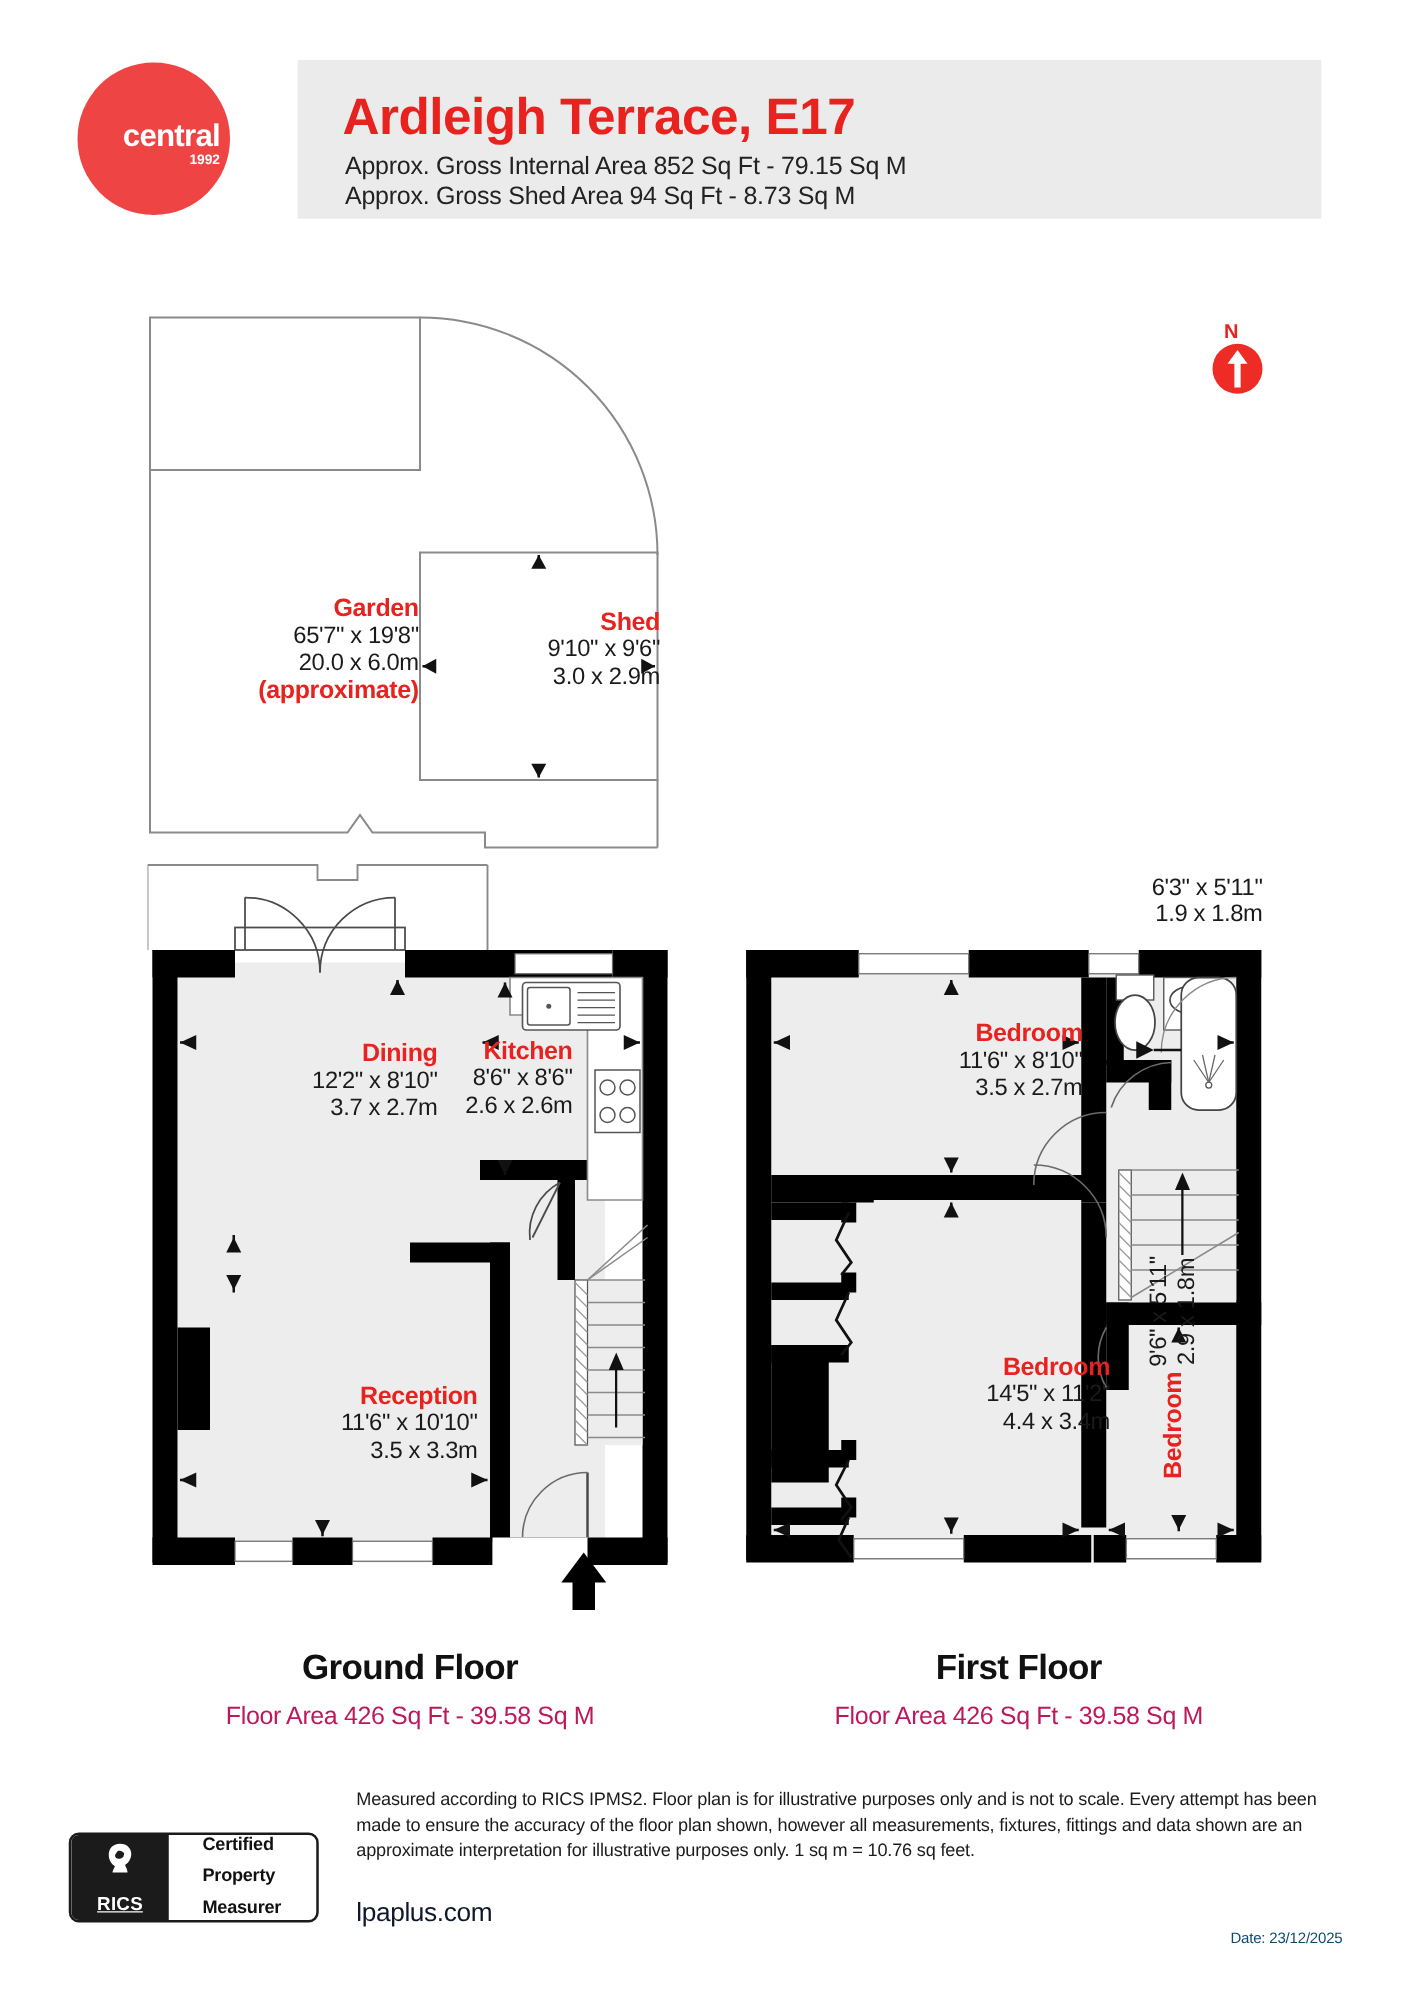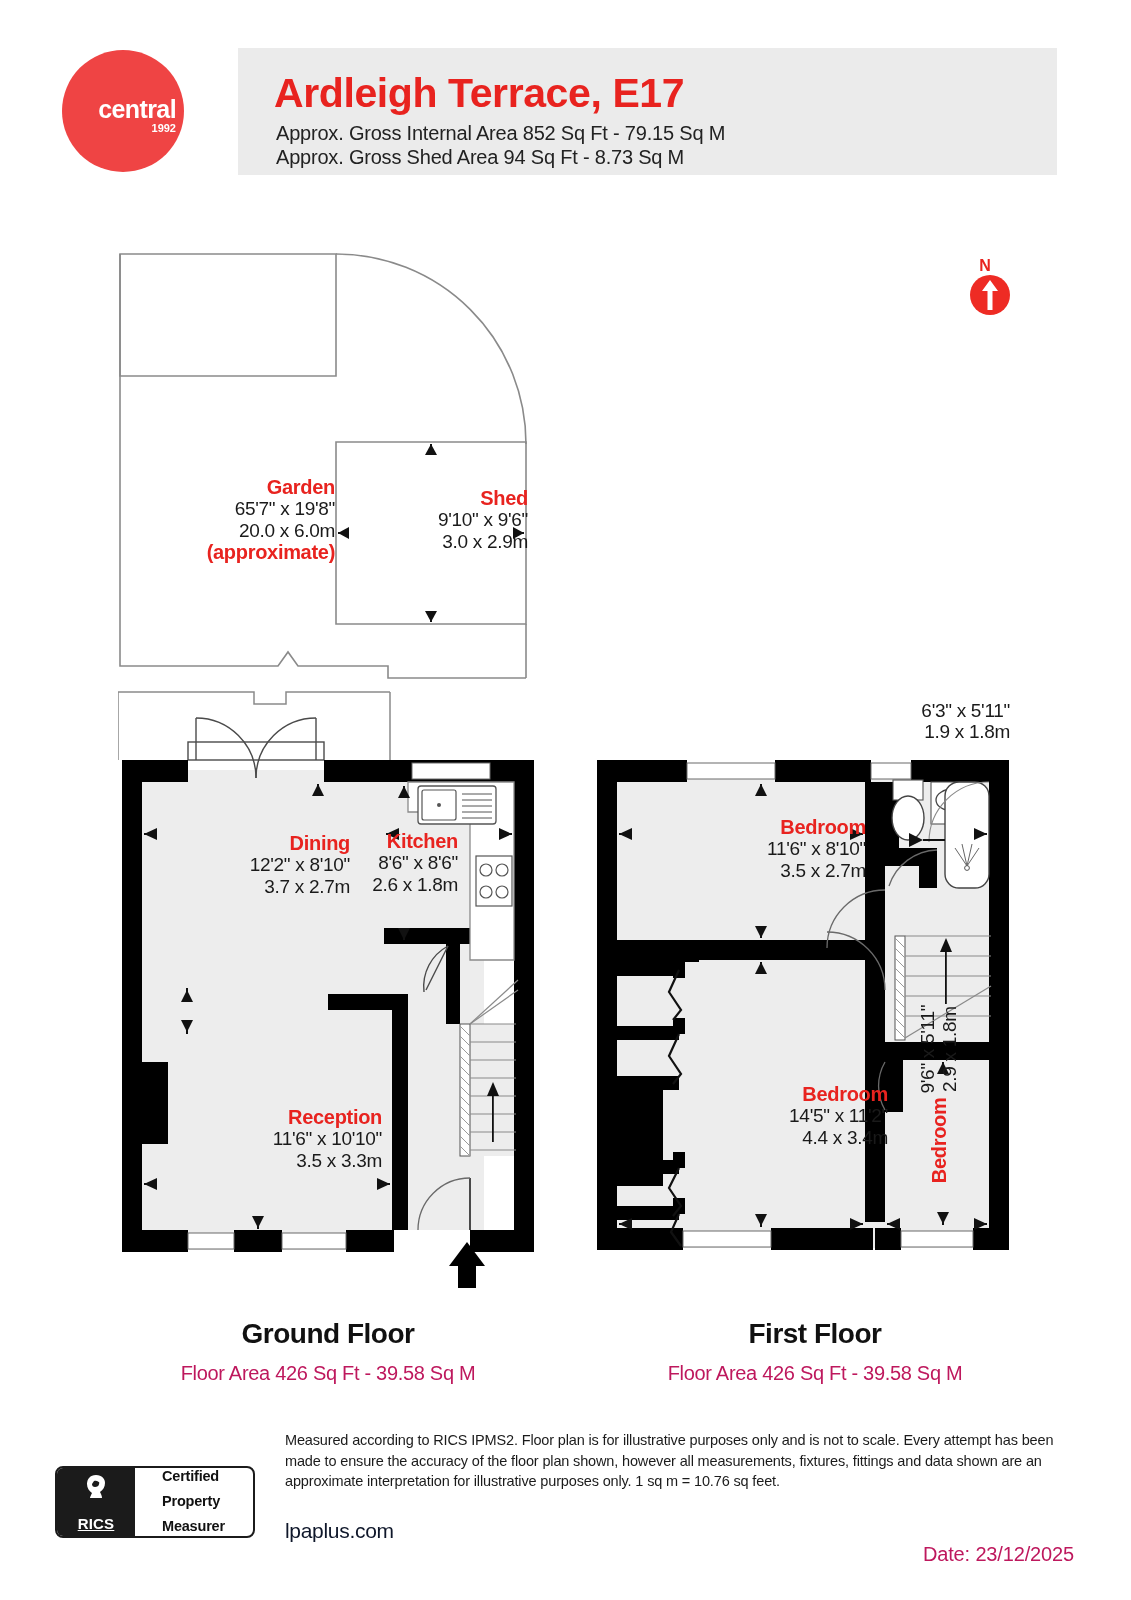--- a/index.html
+++ b/index.html
@@ -135,21 +135,21 @@
   .disclaimer {
     position:absolute; left:285px; top:1430px; width: 775px;
     font-size: 14.5px; line-height: 1.42; color:#1b1b1b; letter-spacing:-0.15px;
   }
   .site-url {
     position:absolute; left:285px; top:1519px;
     font-size: 21px; color:#0f172a; letter-spacing:-0.3px;
   }
   .date-line {
     position:absolute; right:57px; top:1543px;
-    font-size: 20px; color:#be185d; letter-spacing:-0.15px;
+    font-size: 12px; color:#0c4a6e; letter-spacing:-0.15px;
   }
 </style>
 </head>
 <body>
 
 <div id="page">
 
   <div class="header-band"></div>
 
   <div class="logo-circle">
@@ -379,21 +379,21 @@
 
   <div class="room-label lbl-dining">
     <span class="room-name">Dining</span>
     <span class="room-dim">12'2" x 8'10"</span>
     <span class="room-dim">3.7 x 2.7m</span>
   </div>
 
   <div class="room-label lbl-kitchen">
     <span class="room-name">Kitchen</span>
     <span class="room-dim">8'6" x 8'6"</span>
-    <span class="room-dim">2.6 x 1.8m</span>
+    <span class="room-dim">2.6 x 2.6m</span>
   </div>
 
   <div class="room-label lbl-reception">
     <span class="room-name">Reception</span>
     <span class="room-dim">11'6" x 10'10"</span>
     <span class="room-dim">3.5 x 3.3m</span>
   </div>
 
   <svg class="plan" id="first-plan" width="420" height="600" viewBox="0 0 420 600">
 

